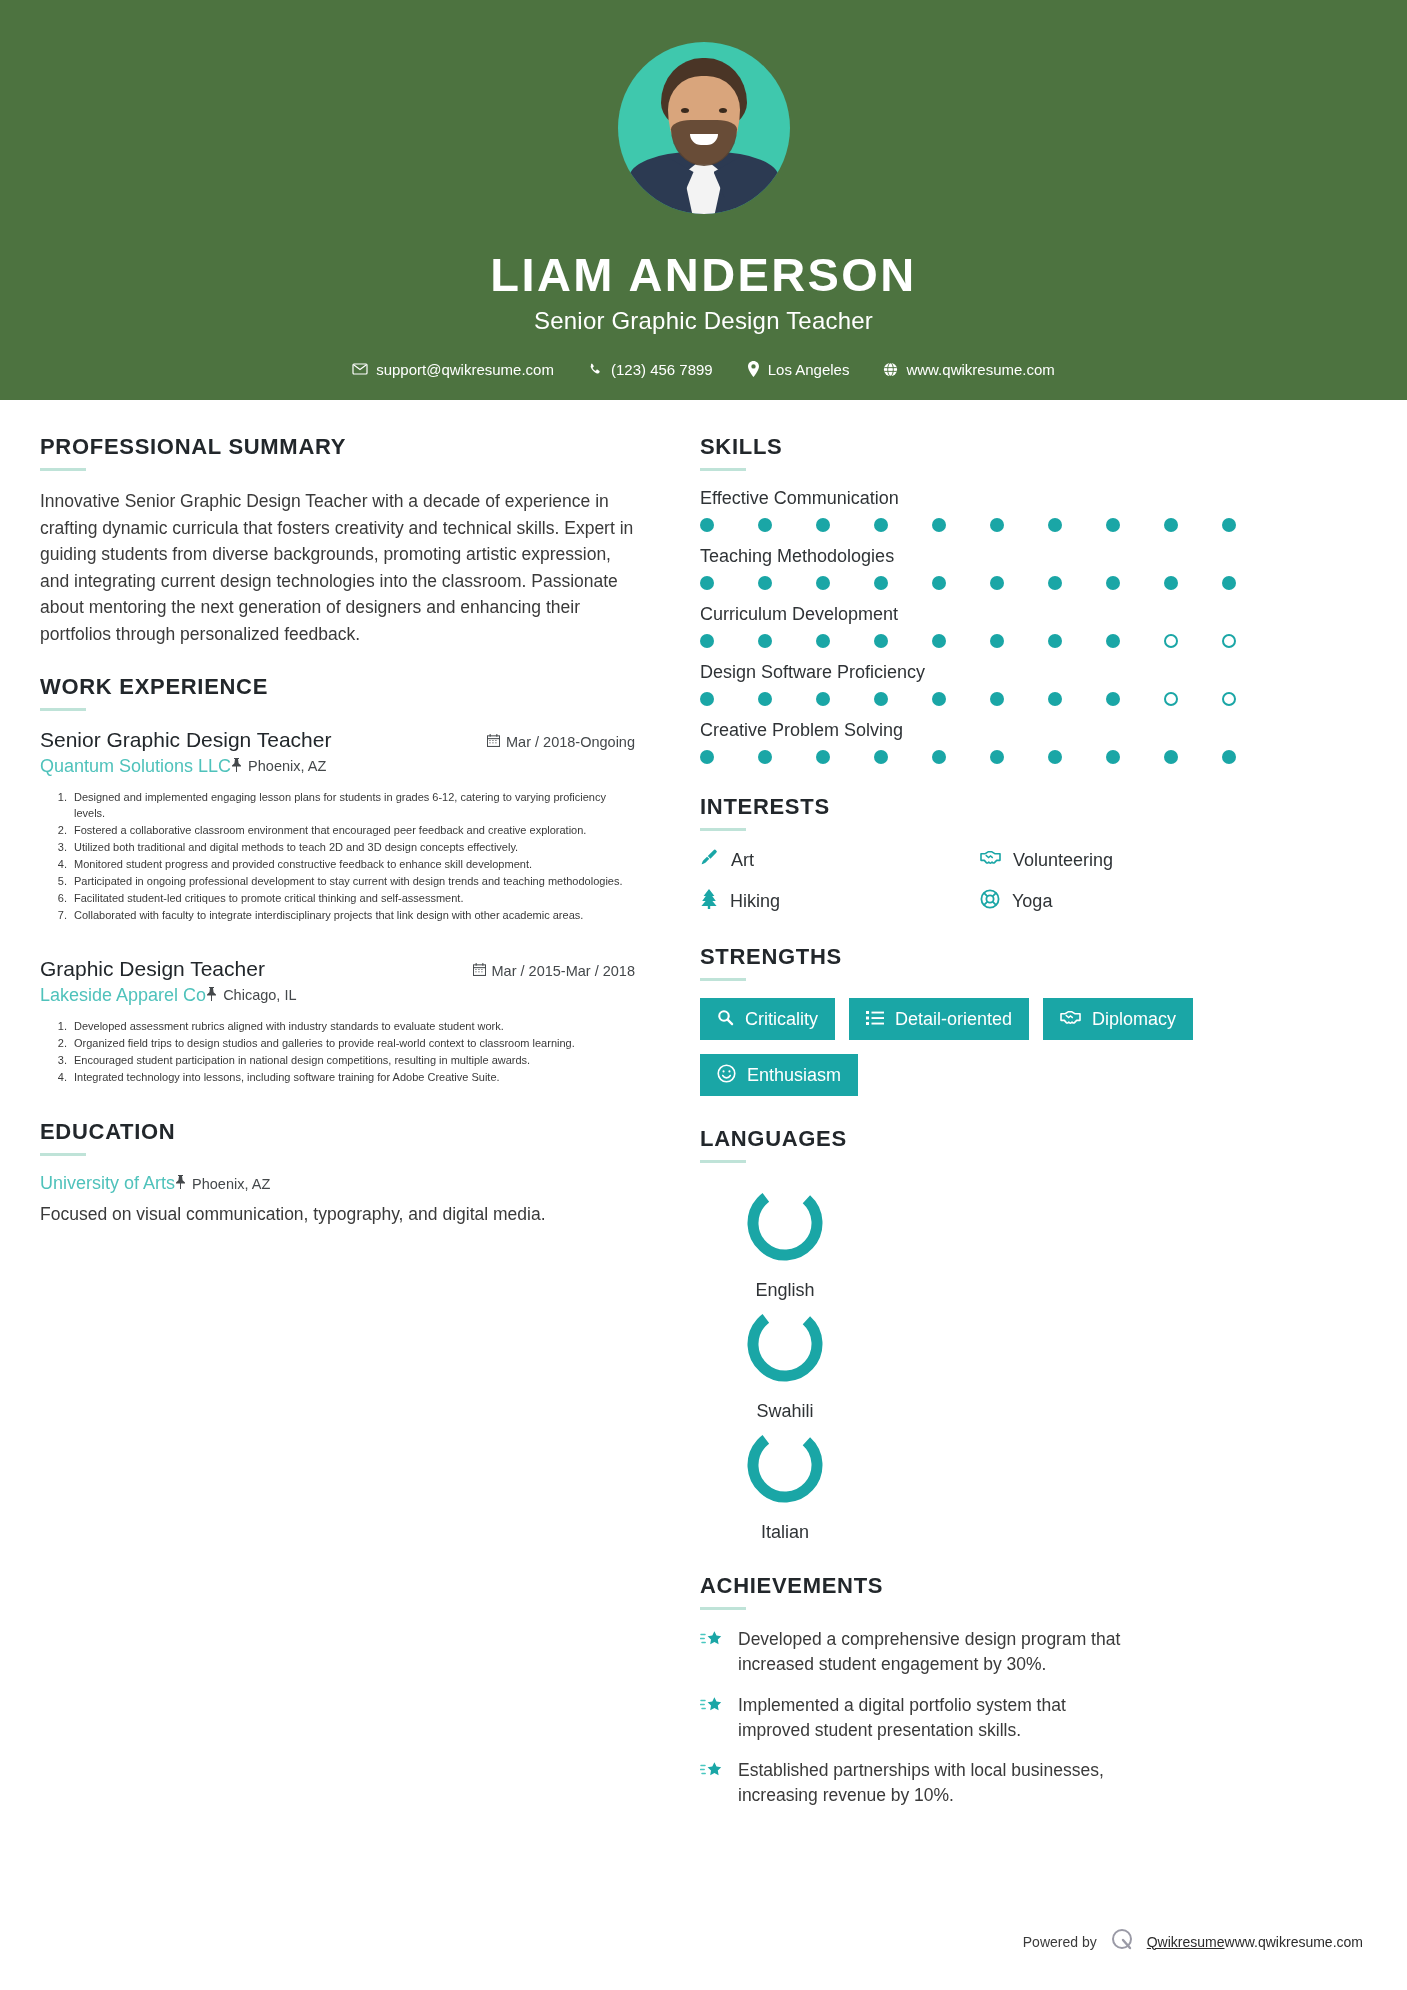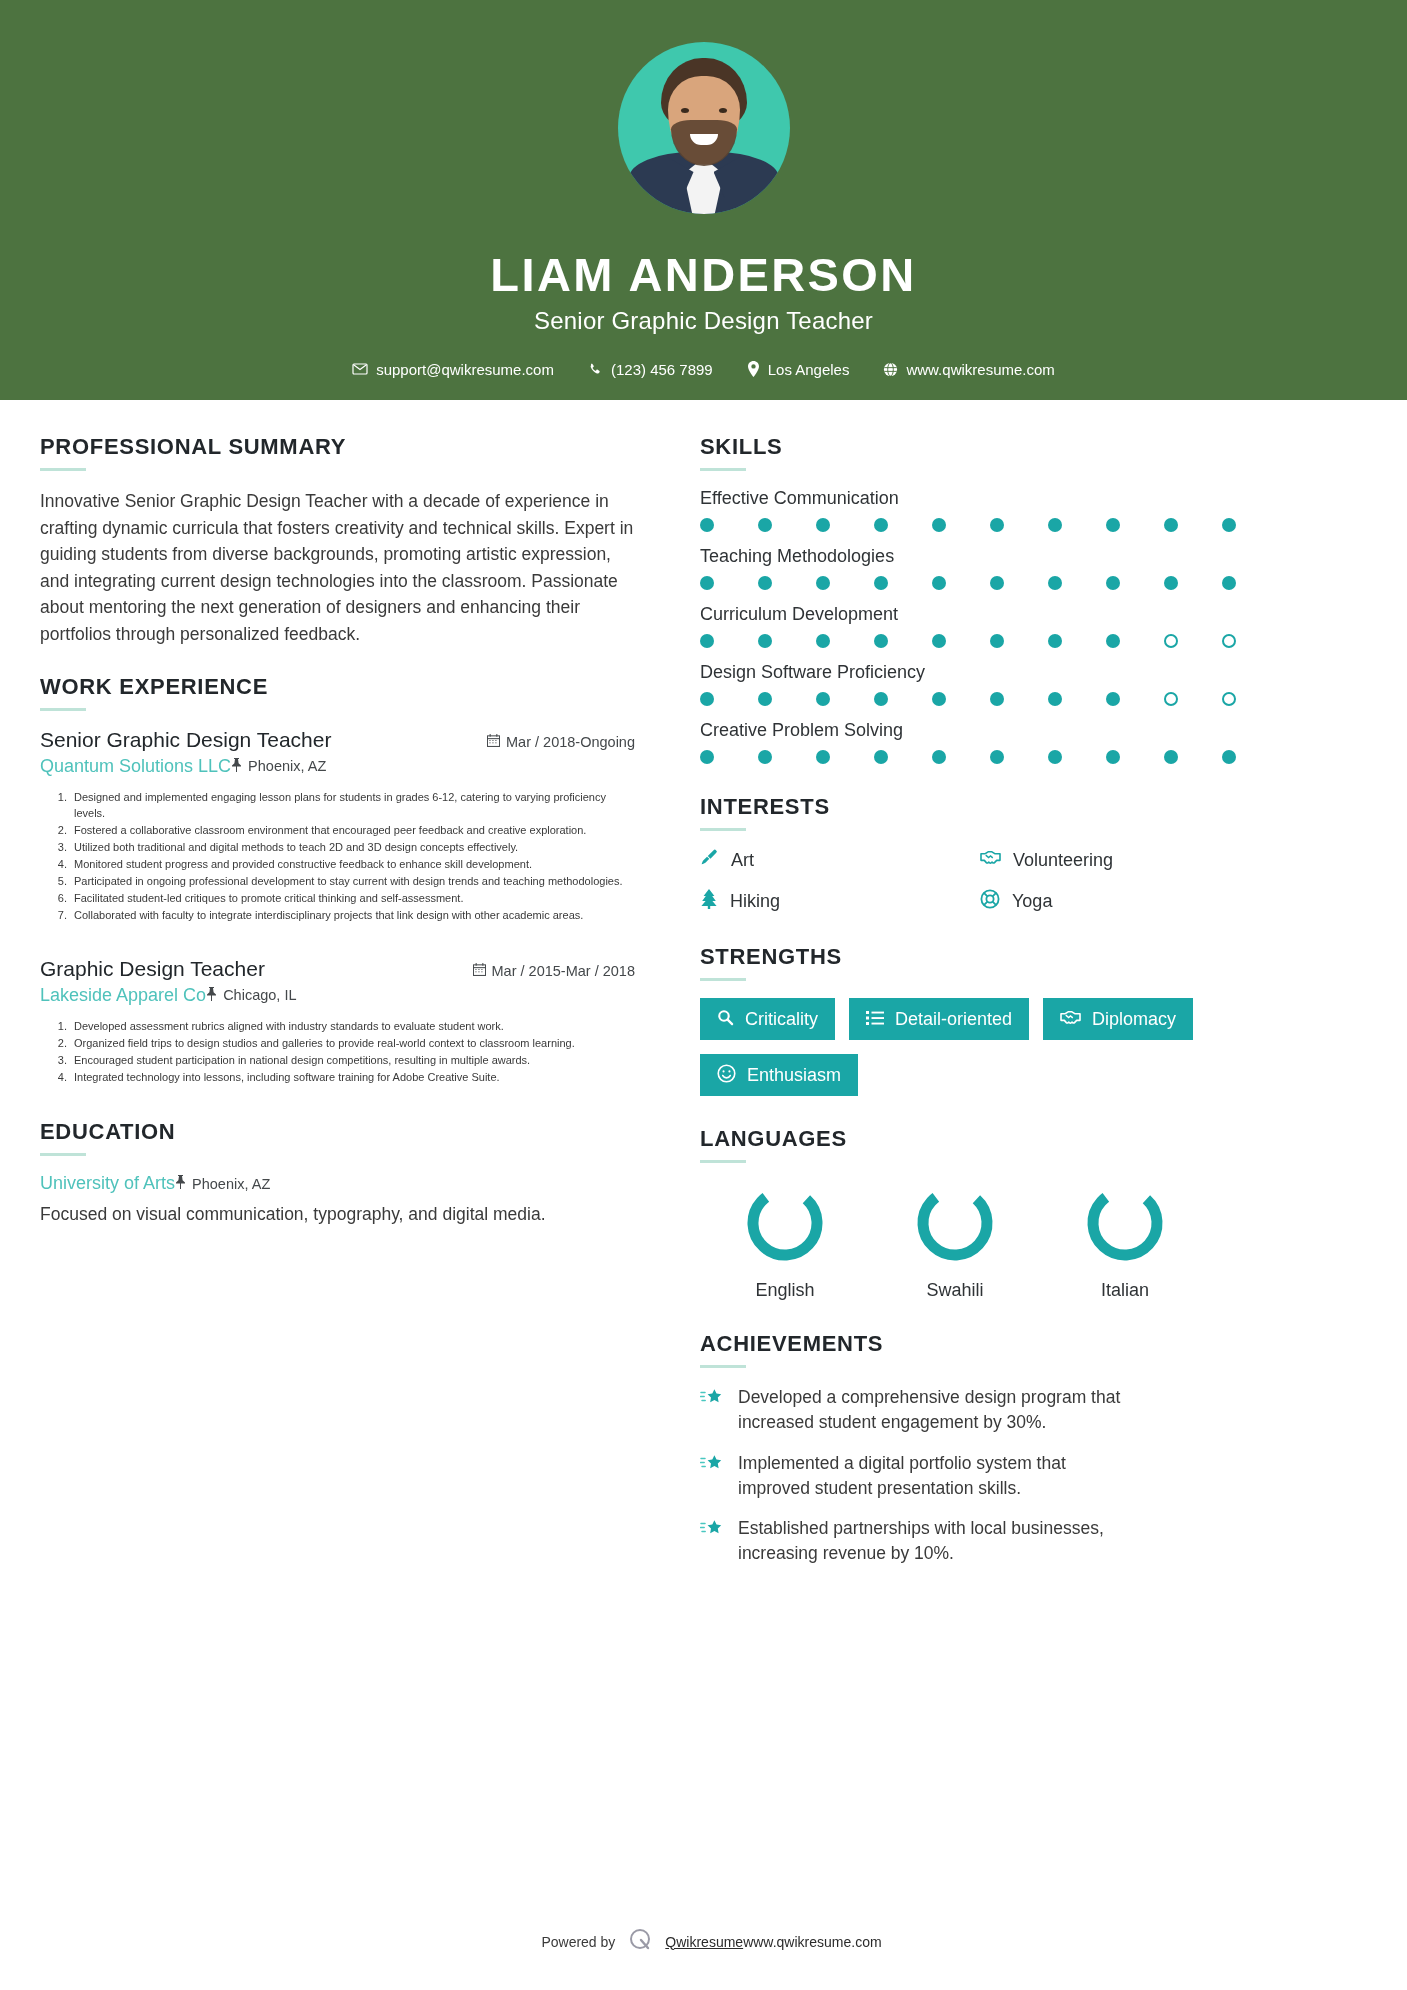--- a/index.html
+++ b/index.html
@@ -278,20 +278,21 @@
     gap: 11px;
     border-radius: 0;
     line-height: 1;
   }
 
   
   .langs {
     display: flex;
     gap: 0;
     margin-top: 8px;
+    flex-direction: column;
   }
   .lang {
     width: 170px;
     text-align: center;
   }
   .lang-ring { display: block; margin: 0 auto; }
   .lang-name {
     font-size: 18px;
     color: #2f3336;
     margin-top: 14px;
@@ -311,21 +312,21 @@
     color: #3a3a3a;
     max-width: 400px;
   }
 
   
   .footer {
     position: absolute;
     left: 16px; right: 0;
     bottom: 34px;
     display: flex;
-    justify-content: center;
+    justify-content: flex-end;
     align-items: center;
     padding: 0 44px;
     font-size: 14px;
     color: #3a3a3a;
   }
   .footer-left { display: flex; align-items: center; gap: 12px; }
   .footer-brand {
     text-decoration: underline;
     color: #2b2b2b;
     font-size: 14px;

